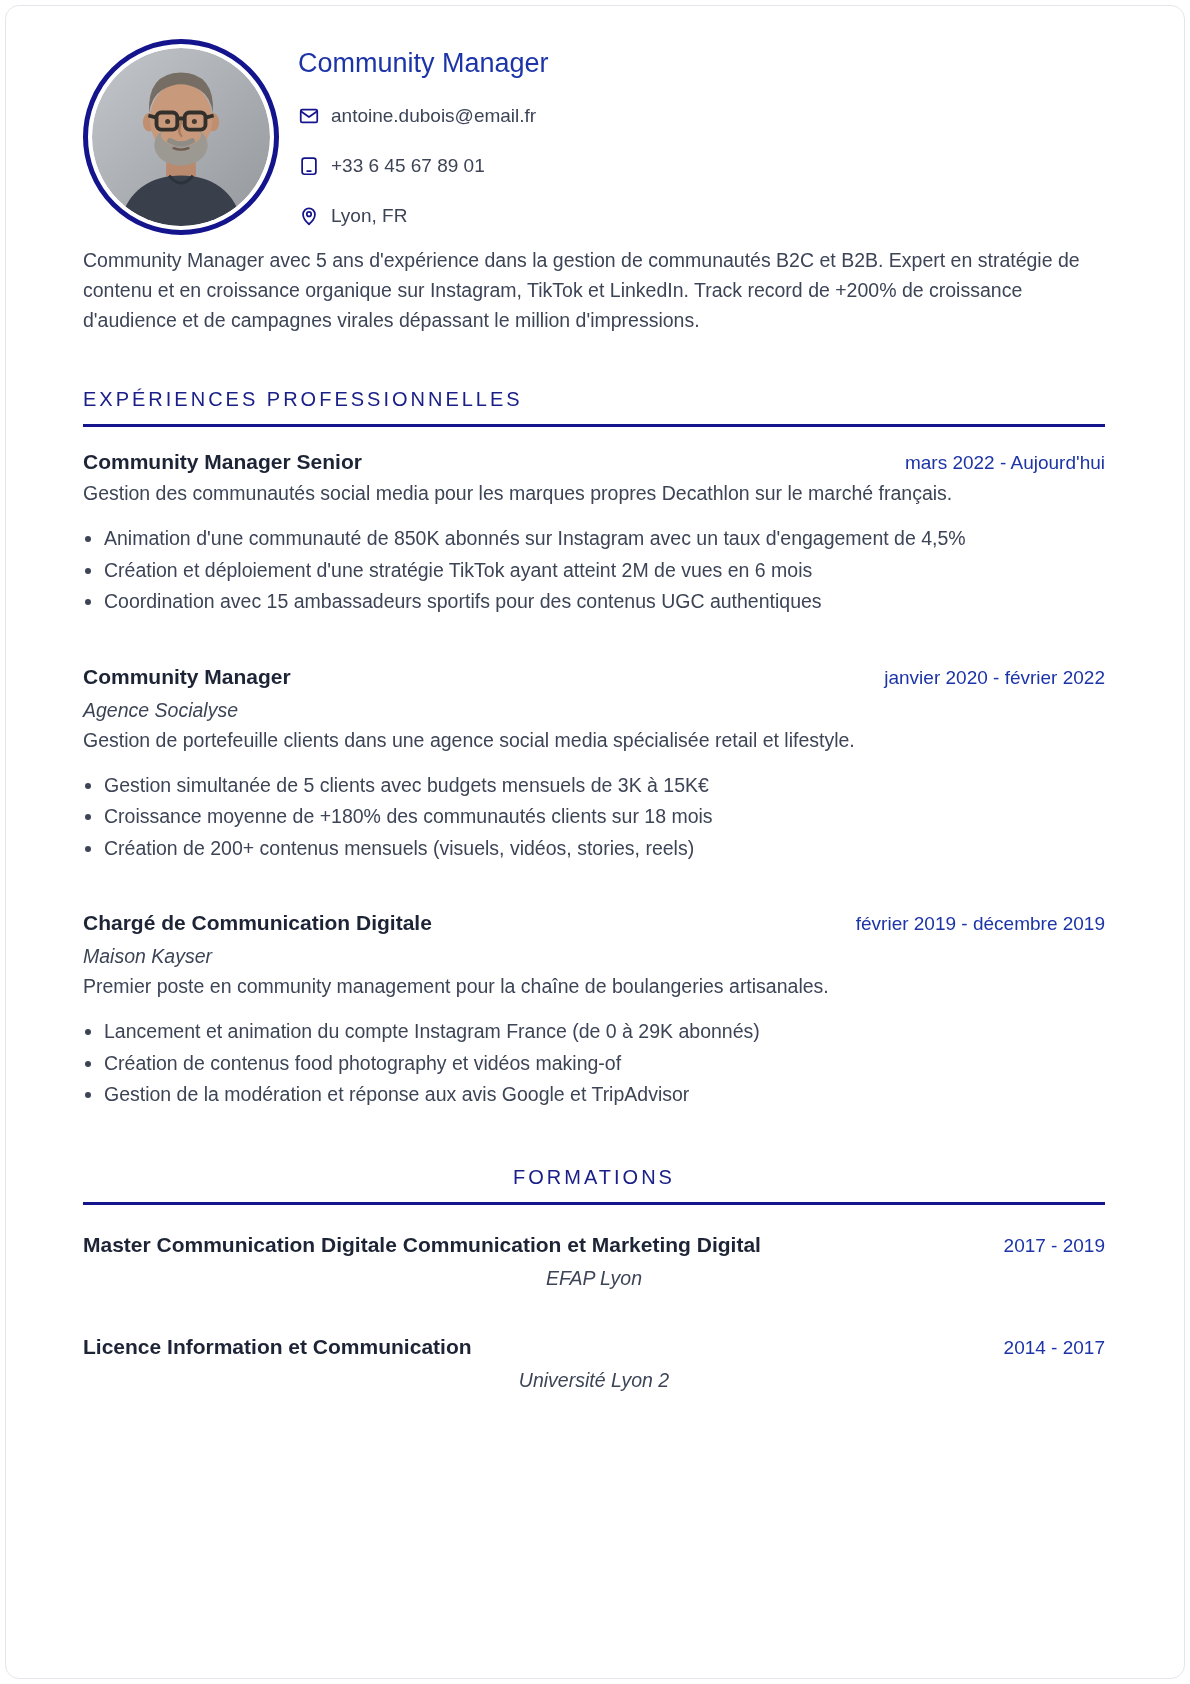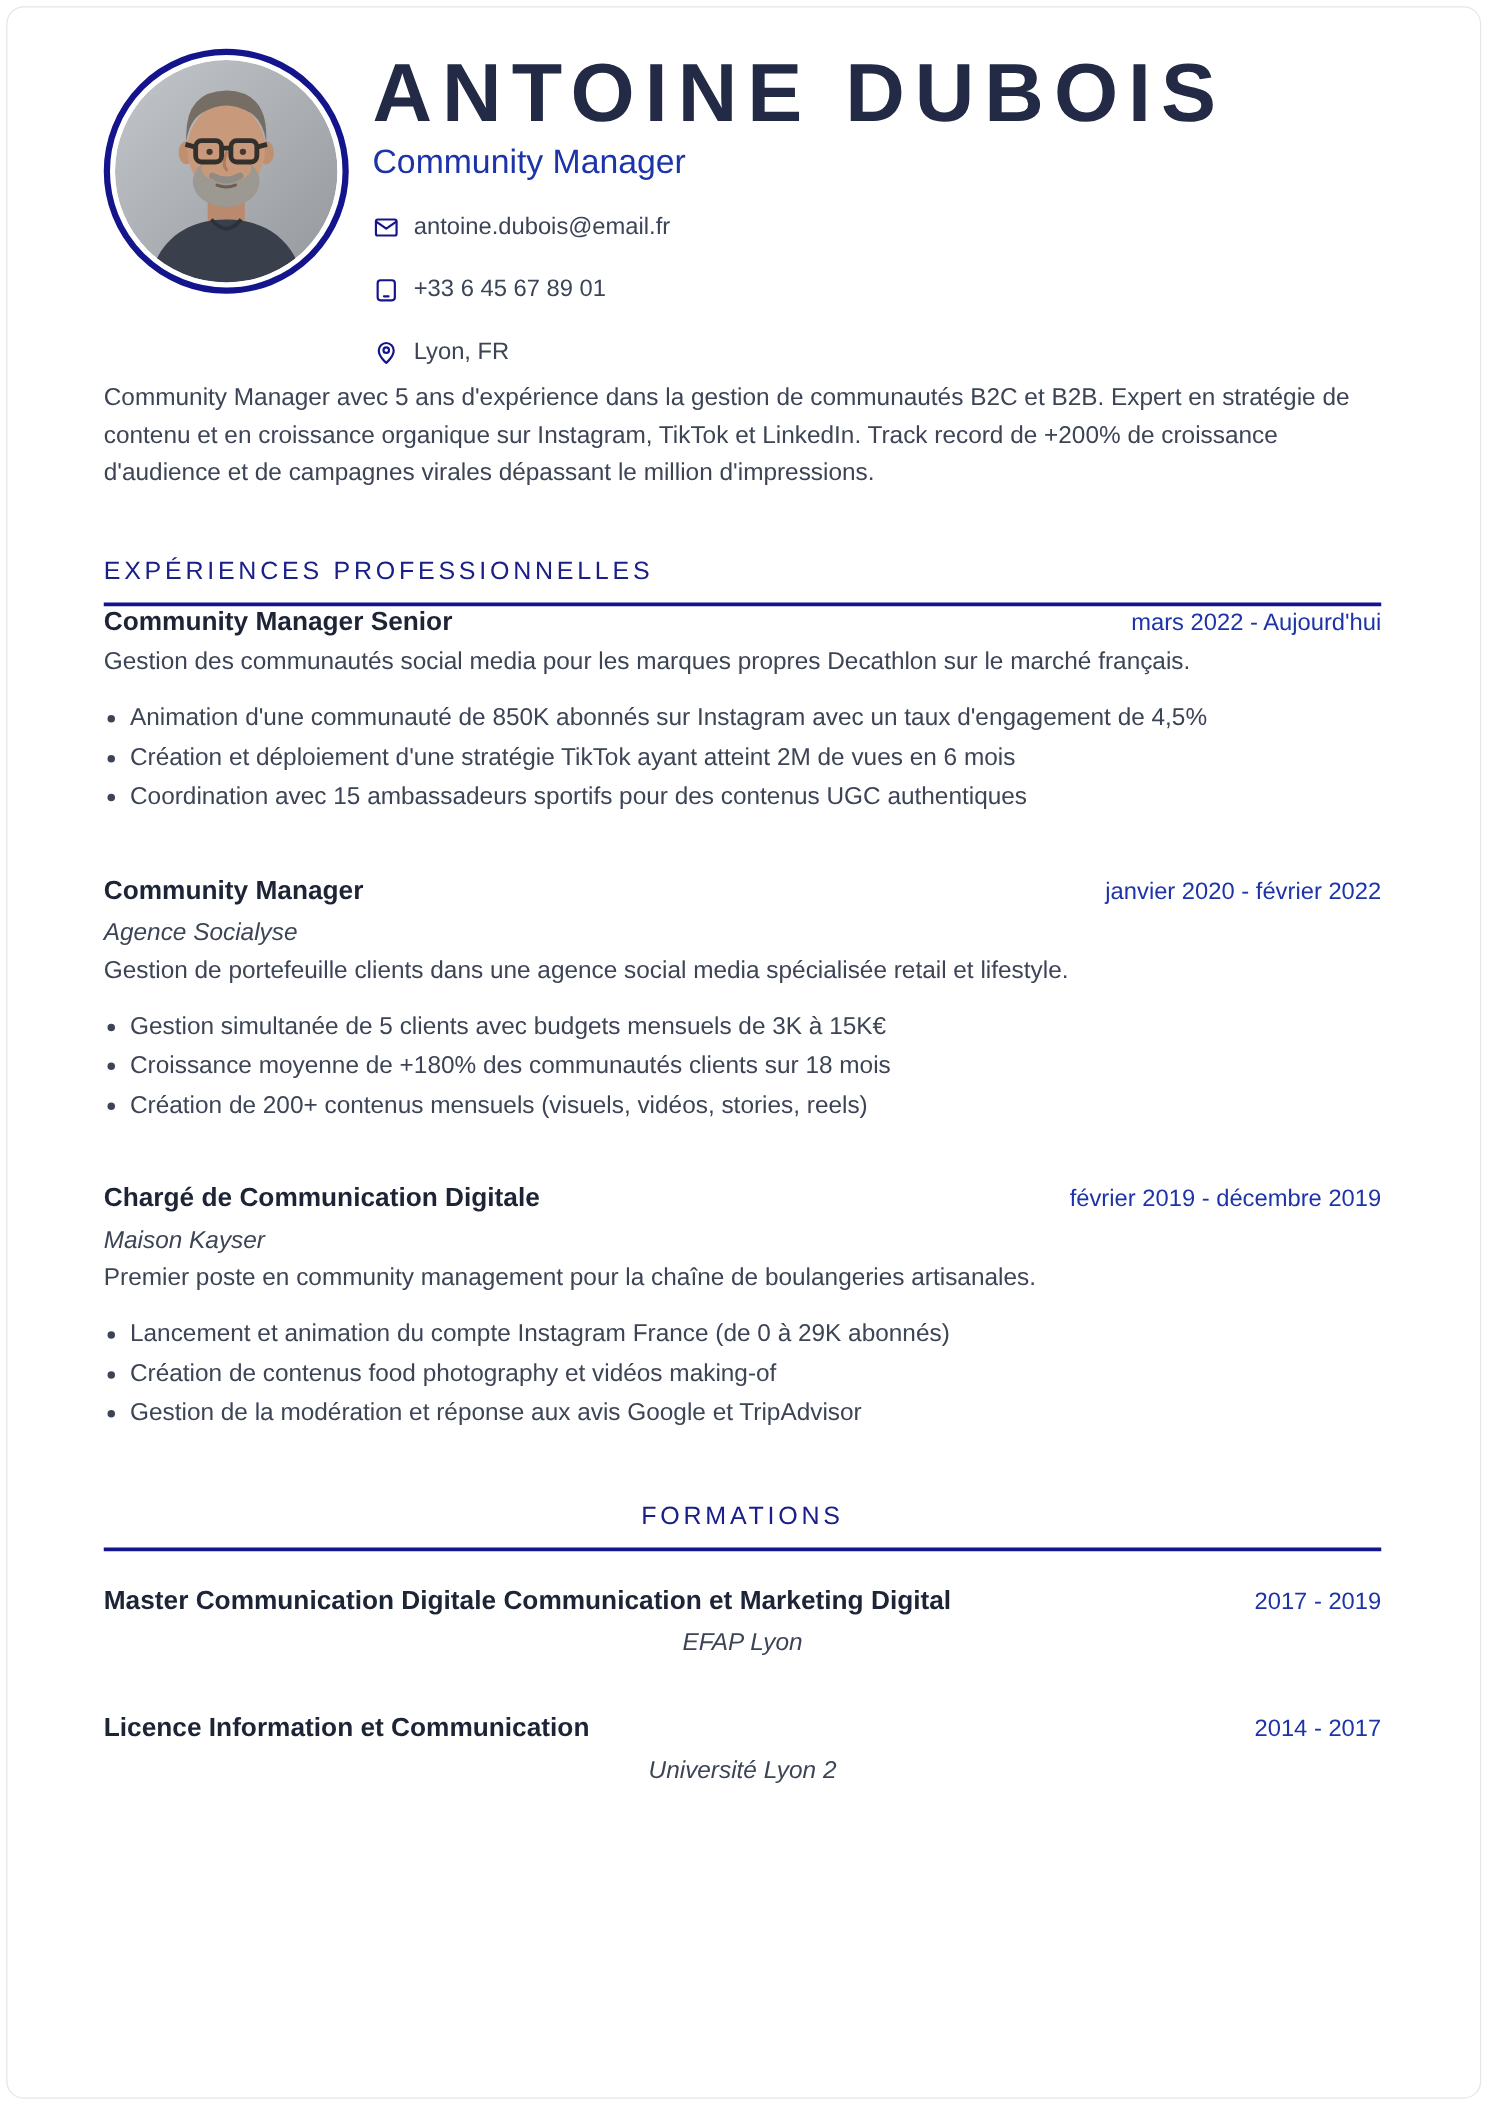--- a/index.html
+++ b/index.html
@@ -41,21 +41,21 @@
   .cicon svg{width:22px;height:22px;stroke:var(--accent);fill:none;stroke-width:1.9;stroke-linecap:round;stroke-linejoin:round;}
   
   .summary{margin:10px 0 0;font-size:19.5px;line-height:30px;color:var(--text);}
   
   .section-title{
     margin:52px 0 0;font-size:20px;line-height:24px;font-weight:400;
     letter-spacing:3px;color:var(--heading);
   }
   .rule{height:3px;background:var(--accent);margin-top:13px;border:none;}
   
-  .job{}
+  .job{margin-top:22px;}
   .job + .job{margin-top:48px;}
   .job-head{display:flex;justify-content:space-between;align-items:baseline;gap:20px;}
   .job-title{margin:0;font-size:21px;line-height:26px;font-weight:700;color:var(--jobtitle);}
   .job-dates{flex:none;font-size:19px;font-weight:500;color:var(--blue);}
   .company{font-style:italic;font-size:19.5px;line-height:24px;margin-top:8px;color:var(--text);}
   .desc{margin:4px 0 0;font-size:19.5px;line-height:29px;color:var(--text);}
   ul.bullets{margin:17px 0 0;padding-left:21px;}
   ul.bullets li{font-size:19.5px;line-height:27.5px;margin-bottom:4px;color:var(--text);}
   
   .edu-gap{margin-top:56px;text-align:center;}
@@ -110,21 +110,20 @@
             <path d="M76.5,47 L82,45.5"></path>
           </g>
 
           <path d="M18,122 C22,96 40,86 60,86 C80,86 98,96 102,122 Z" fill="#39404b"></path>
           <path d="M52,86 Q60,96 68,86" stroke="#2c323b" stroke-width="2" fill="none"></path>
         </g>
       </svg>
     </div>
 
     <div class="header-right">
-      <h1 class="name">ANTOINE DUBOIS</h1>
       <div class="role">Community Manager</div>
 
       <ul class="contacts">
         <li class="contact">
           <span class="cicon">
             <svg viewBox="0 0 24 24">
                 <rect x="3" y="5" width="18" height="14" rx="1.6"></rect>
                 <path d="M3.5,7 L12,13 L20.5,7"></path>
               </svg>
           </span>

